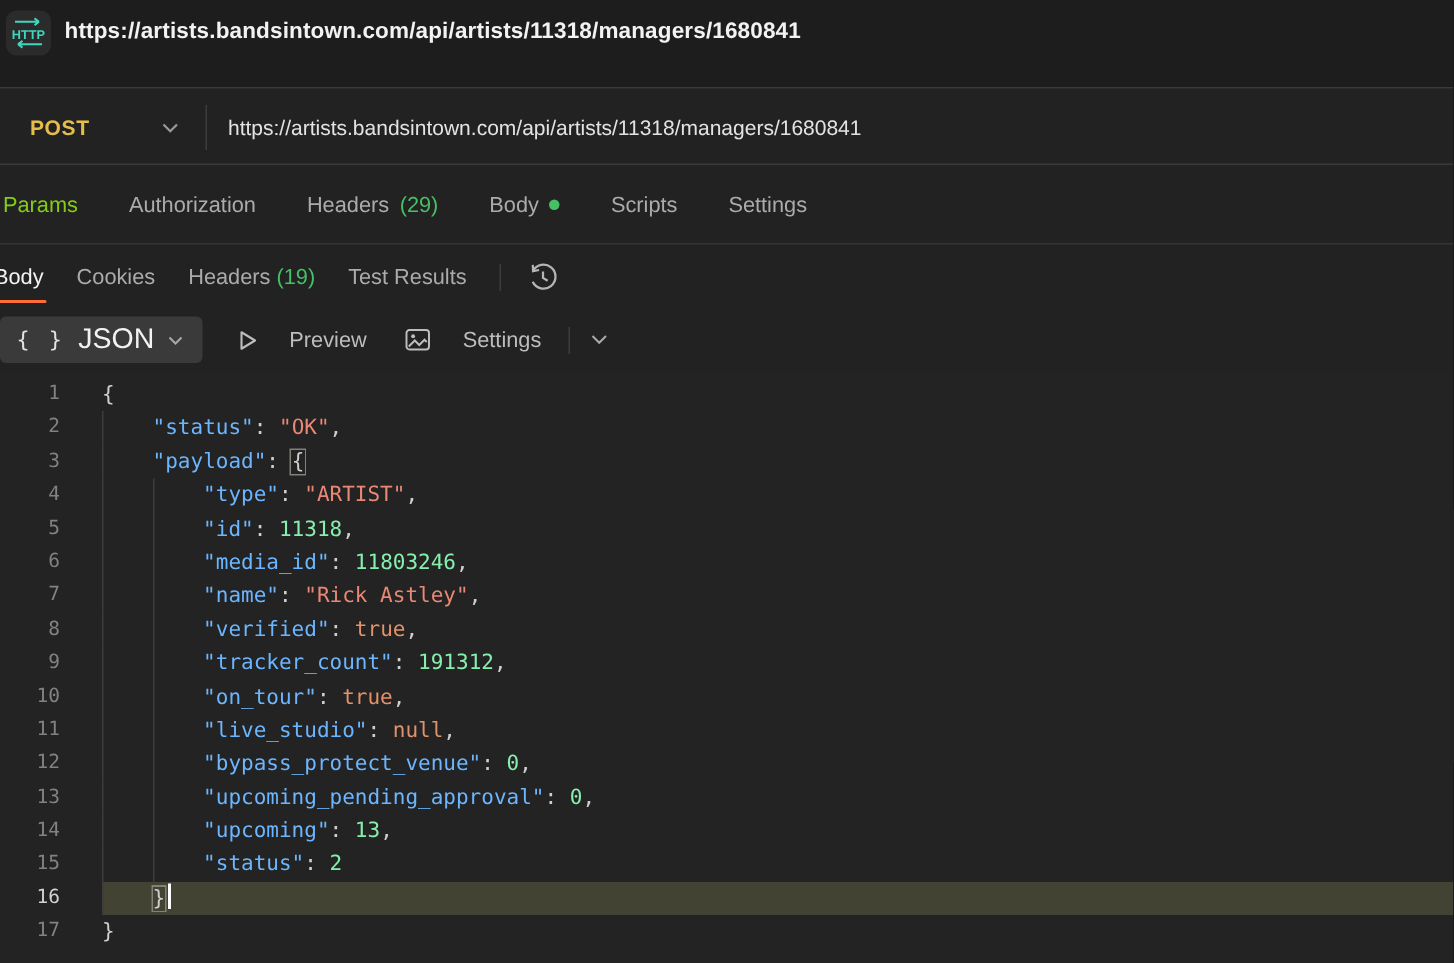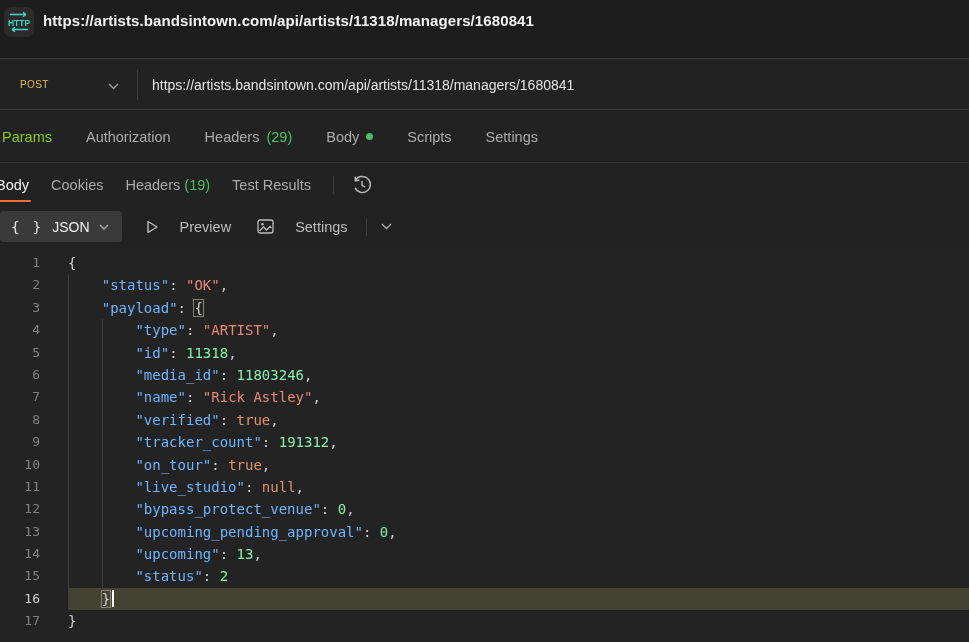--- a/index.html
+++ b/index.html
@@ -26,21 +26,21 @@
   
   .urlrow {
     position:absolute; top:60px; left:0; right:0; height:50px;
     background:#222222; border-bottom:1px solid #3a3a3a;
     display:flex; align-items:center;
   }
   .method-select {
     display:flex; align-items:center; width:137px; height:100%;
     padding-left:20px; cursor:pointer;
   }
-  .method-label { color:#e7bd49; font-weight:normal; font-size:10px; letter-spacing:0.4px; }
+  .method-label { color:#e7bd49; font-weight:bold; font-size:14px; letter-spacing:0.4px; }
   .method-select .chev { margin-left:auto; margin-right:18px; }
   .url-divider { width:1px; height:30px; background:#3c3c3c; flex-shrink:0; }
   .url-field {
     flex:1; height:100%; display:flex; align-items:center; padding-left:14px;
     font-size:14px; color:#e3e3e3; white-space:nowrap; cursor:text;
   }
   
   .reqtabs {
     position:absolute; top:111px; left:0; right:0; height:52px;
     background:#222222; border-bottom:1px solid #343434;
@@ -69,21 +69,21 @@
   
   .resptools {
     position:absolute; top:205px; left:0; right:0; height:43px;
     background:#222222; display:flex; align-items:center;
   }
   .fmt-pill {
     display:flex; align-items:center; gap:9px; background:#3a3a3a;
     height:31px; padding:0 13px 0 11px; border-radius:4px; cursor:pointer;
   }
   .braces-glyph { color:#e2e2e2; font-size:14.5px; letter-spacing:2px; font-family:"DejaVu Sans Mono", monospace; }
-  .fmt-label { color:#f2f2f2; font-size:14px; }
+  .fmt-label { color:#f2f2f2; font-size:19px; }
   .tool-btn { display:flex; align-items:center; gap:21px; color:#bdbdbd; font-size:14.5px; cursor:pointer; }
   .tool-btn.preview { margin-left:24px; }
   .tool-btn.visualize { margin-left:26px; }
   .resptools .vdiv { margin-left:18px; }
   .more-chev { margin-left:14px; cursor:pointer; display:flex; align-items:center; }
   
   .codearea {
     position:absolute; top:248px; left:0; right:0; bottom:0;
     background:#232323; padding-top:4px; overflow:hidden;
     font-family:"DejaVu Sans Mono", monospace; font-size:14px;

